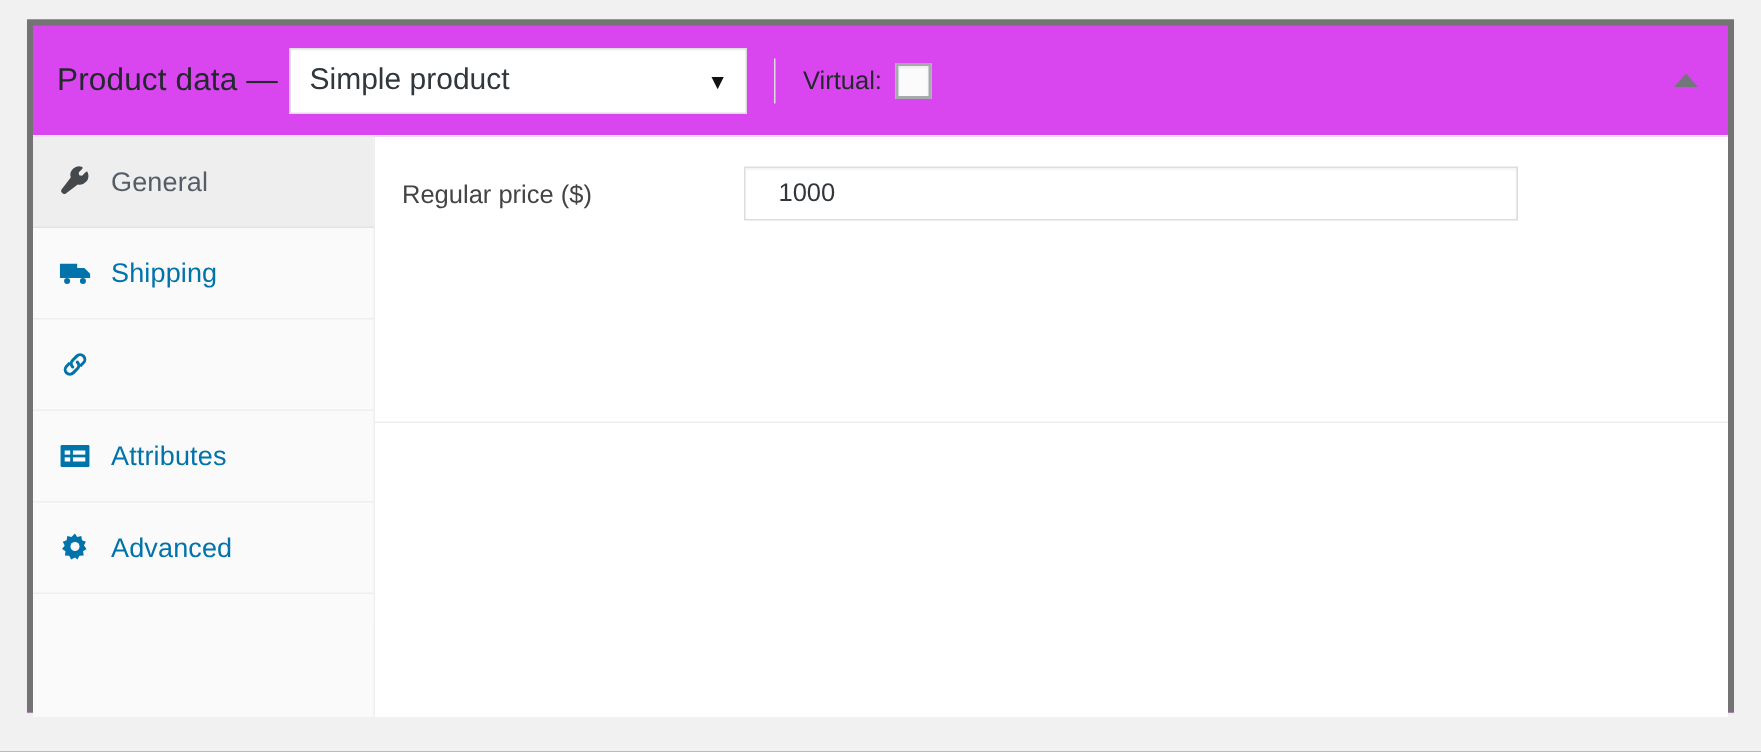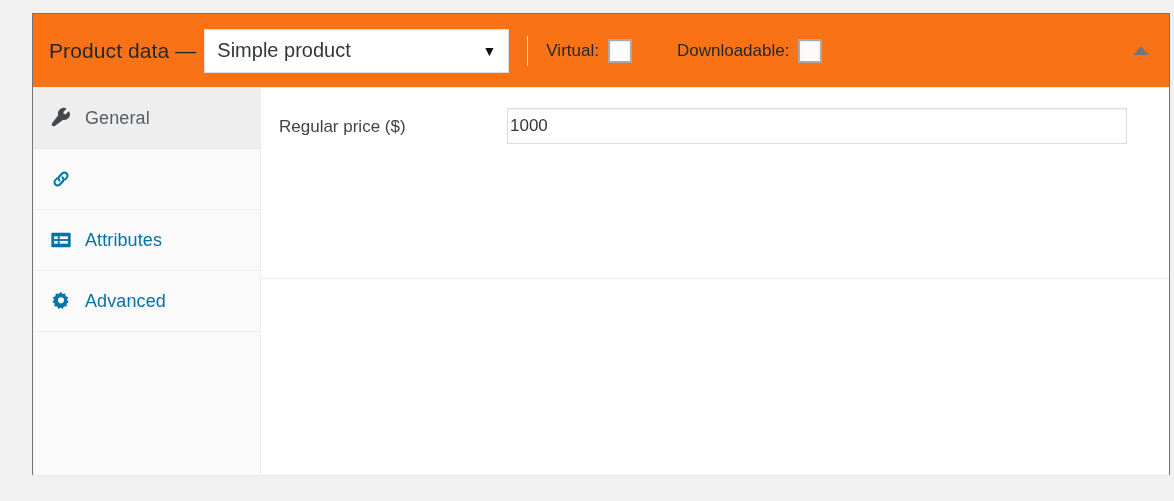--- a/index.html
+++ b/index.html
@@ -11,26 +11,26 @@
     height: 501px;
     background: #f1f1f1;
     font-family: "Liberation Sans", sans-serif;
     -webkit-font-smoothing: antialiased;
     overflow: hidden;
   }
 
   
   .panel {
     position: absolute;
-    left: 32px;
+    left: 18px;
     top: 13px;
     width: 1138px;
     height: 462px;
-    background: #f97316;
-    border: 1px solid #737373;
+    background: #d946ef;
+    border: 4px solid #737373;
     box-sizing: border-box;
     box-shadow: 0 1px 1px rgba(0,0,0,0.04);
   }
 
   
   .panel-header {
     position: relative;
     height: 74px;
     border-bottom: 1px solid #eeeeee;
     box-sizing: border-box;
@@ -189,29 +189,29 @@
     font-size: 17px;
     color: #444444;
     padding-top: 9px;
     white-space: nowrap;
   }
   .field-control {
     flex: 1;
   }
   .text-input {
     display: block;
-    width: 620px;
+    width: 516px;
     height: 36px;
     background: #ffffff;
     border: 1px solid #dddddd;
     box-sizing: border-box;
     font-family: "Liberation Sans", sans-serif;
     font-size: 17px;
     color: #32373c;
-    padding: 0 2px;
+    padding: 0 22px;
     box-shadow: 0 1px 2px rgba(0,0,0,0.06) inset;
     outline: none;
   }
   .schedule-link {
     display: inline-block;
     margin-top: 8px;
     font-size: 17px;
     font-style: italic;
     color: #0073aa;
     text-decoration: underline;
@@ -236,24 +236,20 @@
       <span class="type-select-arrow">▼</span>
     </div>
 
     <div class="header-divider"></div>
 
     <div class="cb-group">
       <span class="cb-label">Virtual:</span>
       <span class="cb-box"></span>
     </div>
 
-    <div class="cb-group">
-      <span class="cb-label">Downloadable:</span>
-      <span class="cb-box"></span>
-    </div>
 
     <div class="collapse-toggle">
       <svg width="16" height="10" viewBox="0 0 16 10">
         <polygon points="8,0 16,9 0,9" fill="#72777c"></polygon>
       </svg>
     </div>
   </div>
 
   <div class="panel-body">
 
@@ -262,20 +258,30 @@
       <div class="tab active">
         <span class="tab-icon">
           <svg width="22" height="22" viewBox="0 0 24 24">
             <path d="M21.3 5.6a1 1 0 0 0-1.6-.4l-2.6 2.6-2.1-.3-.3-2.1 2.6-2.6a1 1 0 0 0-.4-1.6 6.3 6.3 0 0 0-8 7.8L2.5 17.4a2.2 2.2 0 0 0 3.1 3.1l8.4-6.4a6.3 6.3 0 0 0 7.3-8.5z" fill="#46494b"></path>
           </svg>
         </span>
         <span class="tab-label">General</span>
       </div>
 
 
+      <div class="tab">
+        <span class="tab-icon">
+          <svg width="23" height="23" viewBox="0 0 24 24">
+            <path d="M1 5h12v10H1zM13 8h5l4 4v3h-9z" fill="#0073aa"></path>
+            <circle cx="6" cy="17" r="2.1" fill="#0073aa"></circle>
+            <circle cx="17" cy="17" r="2.1" fill="#0073aa"></circle>
+          </svg>
+        </span>
+        <span class="tab-label">Shipping</span>
+      </div>
 
       <div class="tab">
         <span class="tab-icon">
           <svg width="22" height="22" viewBox="0 0 24 24">
             <path d="M9.5 14.5a4.5 4.5 0 0 1 0-6.4l3-3a4.5 4.5 0 1 1 6.4 6.4l-1.6 1.6a1.1 1.1 0 1 1-1.5-1.5l1.6-1.6a2.3 2.3 0 1 0-3.3-3.3l-3 3a2.3 2.3 0 0 0 0 3.3 1.1 1.1 0 1 1-1.6 1.5z" fill="#0073aa"></path>
             <path d="M14.5 9.5a4.5 4.5 0 0 1 0 6.4l-3 3a4.5 4.5 0 1 1-6.4-6.4l1.6-1.6a1.1 1.1 0 1 1 1.5 1.5l-1.6 1.6a2.3 2.3 0 1 0 3.3 3.3l3-3a2.3 2.3 0 0 0 0-3.3 1.1 1.1 0 1 1 1.6-1.5z" fill="#0073aa"></path>
           </svg>
         </span>
       </div>
 

